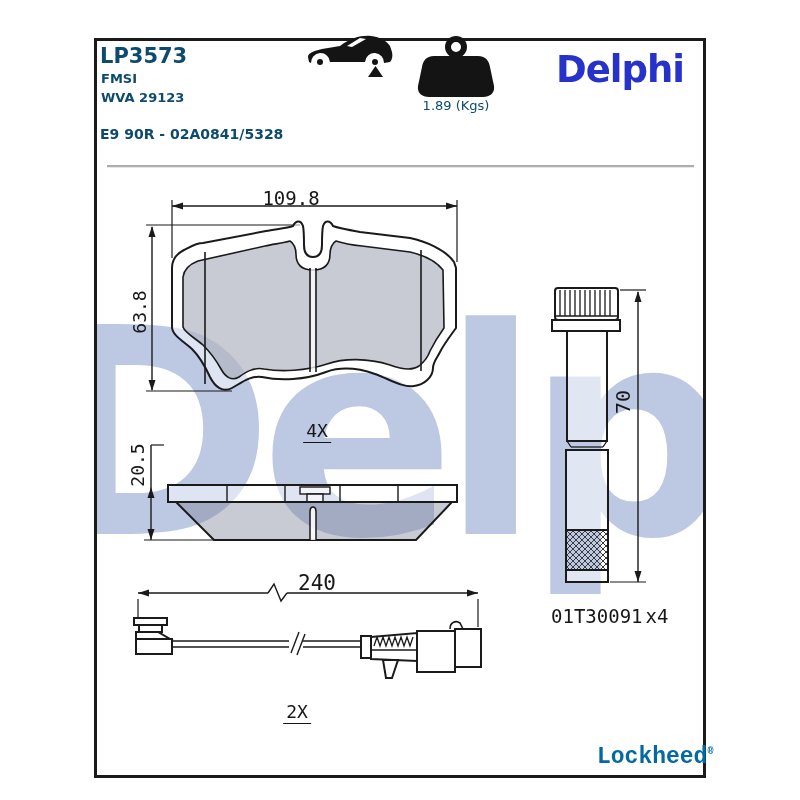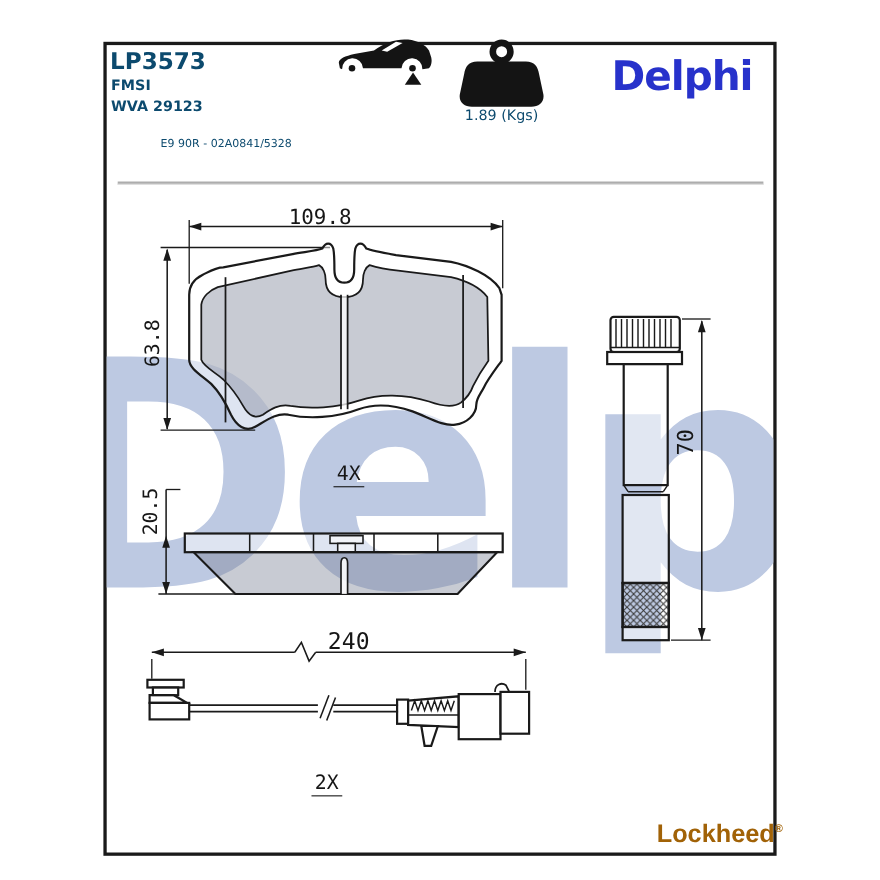--- a/index.html
+++ b/index.html
@@ -13,34 +13,34 @@
   
   #watermark{position:absolute;left:-62px;top:250px;font-size:288px;font-weight:bold;
     letter-spacing:-14px;color:#bdc9e2;white-space:nowrap;line-height:1;
     font-family:"DejaVu Sans","Liberation Sans",sans-serif;user-select:none;}
 
   svg.art{position:absolute;left:0;top:0;z-index:2;}
 
   .txt{position:absolute;z-index:3;color:#0c4a6e;}
   .hdr-big{font-size:21px;font-weight:bold;letter-spacing:0px;}
   .hdr-sm{font-size:13px;font-weight:bold;}
-  .hdr-md{font-size:10px;font-weight:normal;margin-left:46px;}
+  .hdr-md{font-size:14px;font-weight:bold;}
   .brand{font-size:37px;font-weight:bold;color:#2732cb;letter-spacing:-1px;}
   .weightlbl{font-size:13px;font-weight:normal;transform:translateX(-50%);}
 
   .tech{font-family:"DejaVu Sans Mono","Liberation Mono",monospace;color:#161616;}
   .dim-c{transform:translateX(-50%);}              
   .rot{transform:translate(-50%,-50%) rotate(-90deg);transform-origin:center;}
   .und{border-bottom:1.6px solid #161616;padding:0 3px 1px 3px;}
 
   .divider{position:absolute;left:107px;top:165px;width:587px;height:2px;
     background:#adadad;border-bottom:1px solid #e8e8e8;z-index:3;}
 
-  .lockheed{font-family:Liberation Sans, sans-serif;font-weight:bold;
-    font-size:23px;color:#a16207;letter-spacing:0px;}
+  .lockheed{font-family:Liberation Mono, monospace;font-weight:bold;
+    font-size:23px;color:#0369a1;letter-spacing:0px;}
   .lockheed sup{font-size:10px;}
 </style>
 </head>
 <body>
 
 <div id="stage">
 
   <div id="frame">
     <div id="watermark">Delphi</div>
   </div>
@@ -215,16 +215,17 @@
   <div class="txt tech dim-c" style="left:291px;top:187px;font-size:19px;">109.8</div>
   <div class="txt tech rot" style="left:139px;top:312px;font-size:18px;">63.8</div>
   <div class="txt tech dim-c und" style="left:317px;top:420px;font-size:18px;">4X</div>
 
   <div class="txt tech rot" style="left:137px;top:465px;font-size:18px;">20.5</div>
 
   <div class="txt tech dim-c" style="left:317px;top:571px;font-size:21px;">240</div>
   <div class="txt tech dim-c und" style="left:297px;top:701px;font-size:18px;">2X</div>
 
   <div class="txt tech rot" style="left:623px;top:402px;font-size:20px;">70</div>
+  <div class="txt tech" style="left:551px;top:605px;font-size:19px;"><span>01T30091</span><span style="margin-left:3px;">x4</span></div>
 
   <div class="txt lockheed" style="left:597px;top:744px;"><span>Lockheed</span><sup>®</sup></div>
 
 </div>
 
 </body></html>

